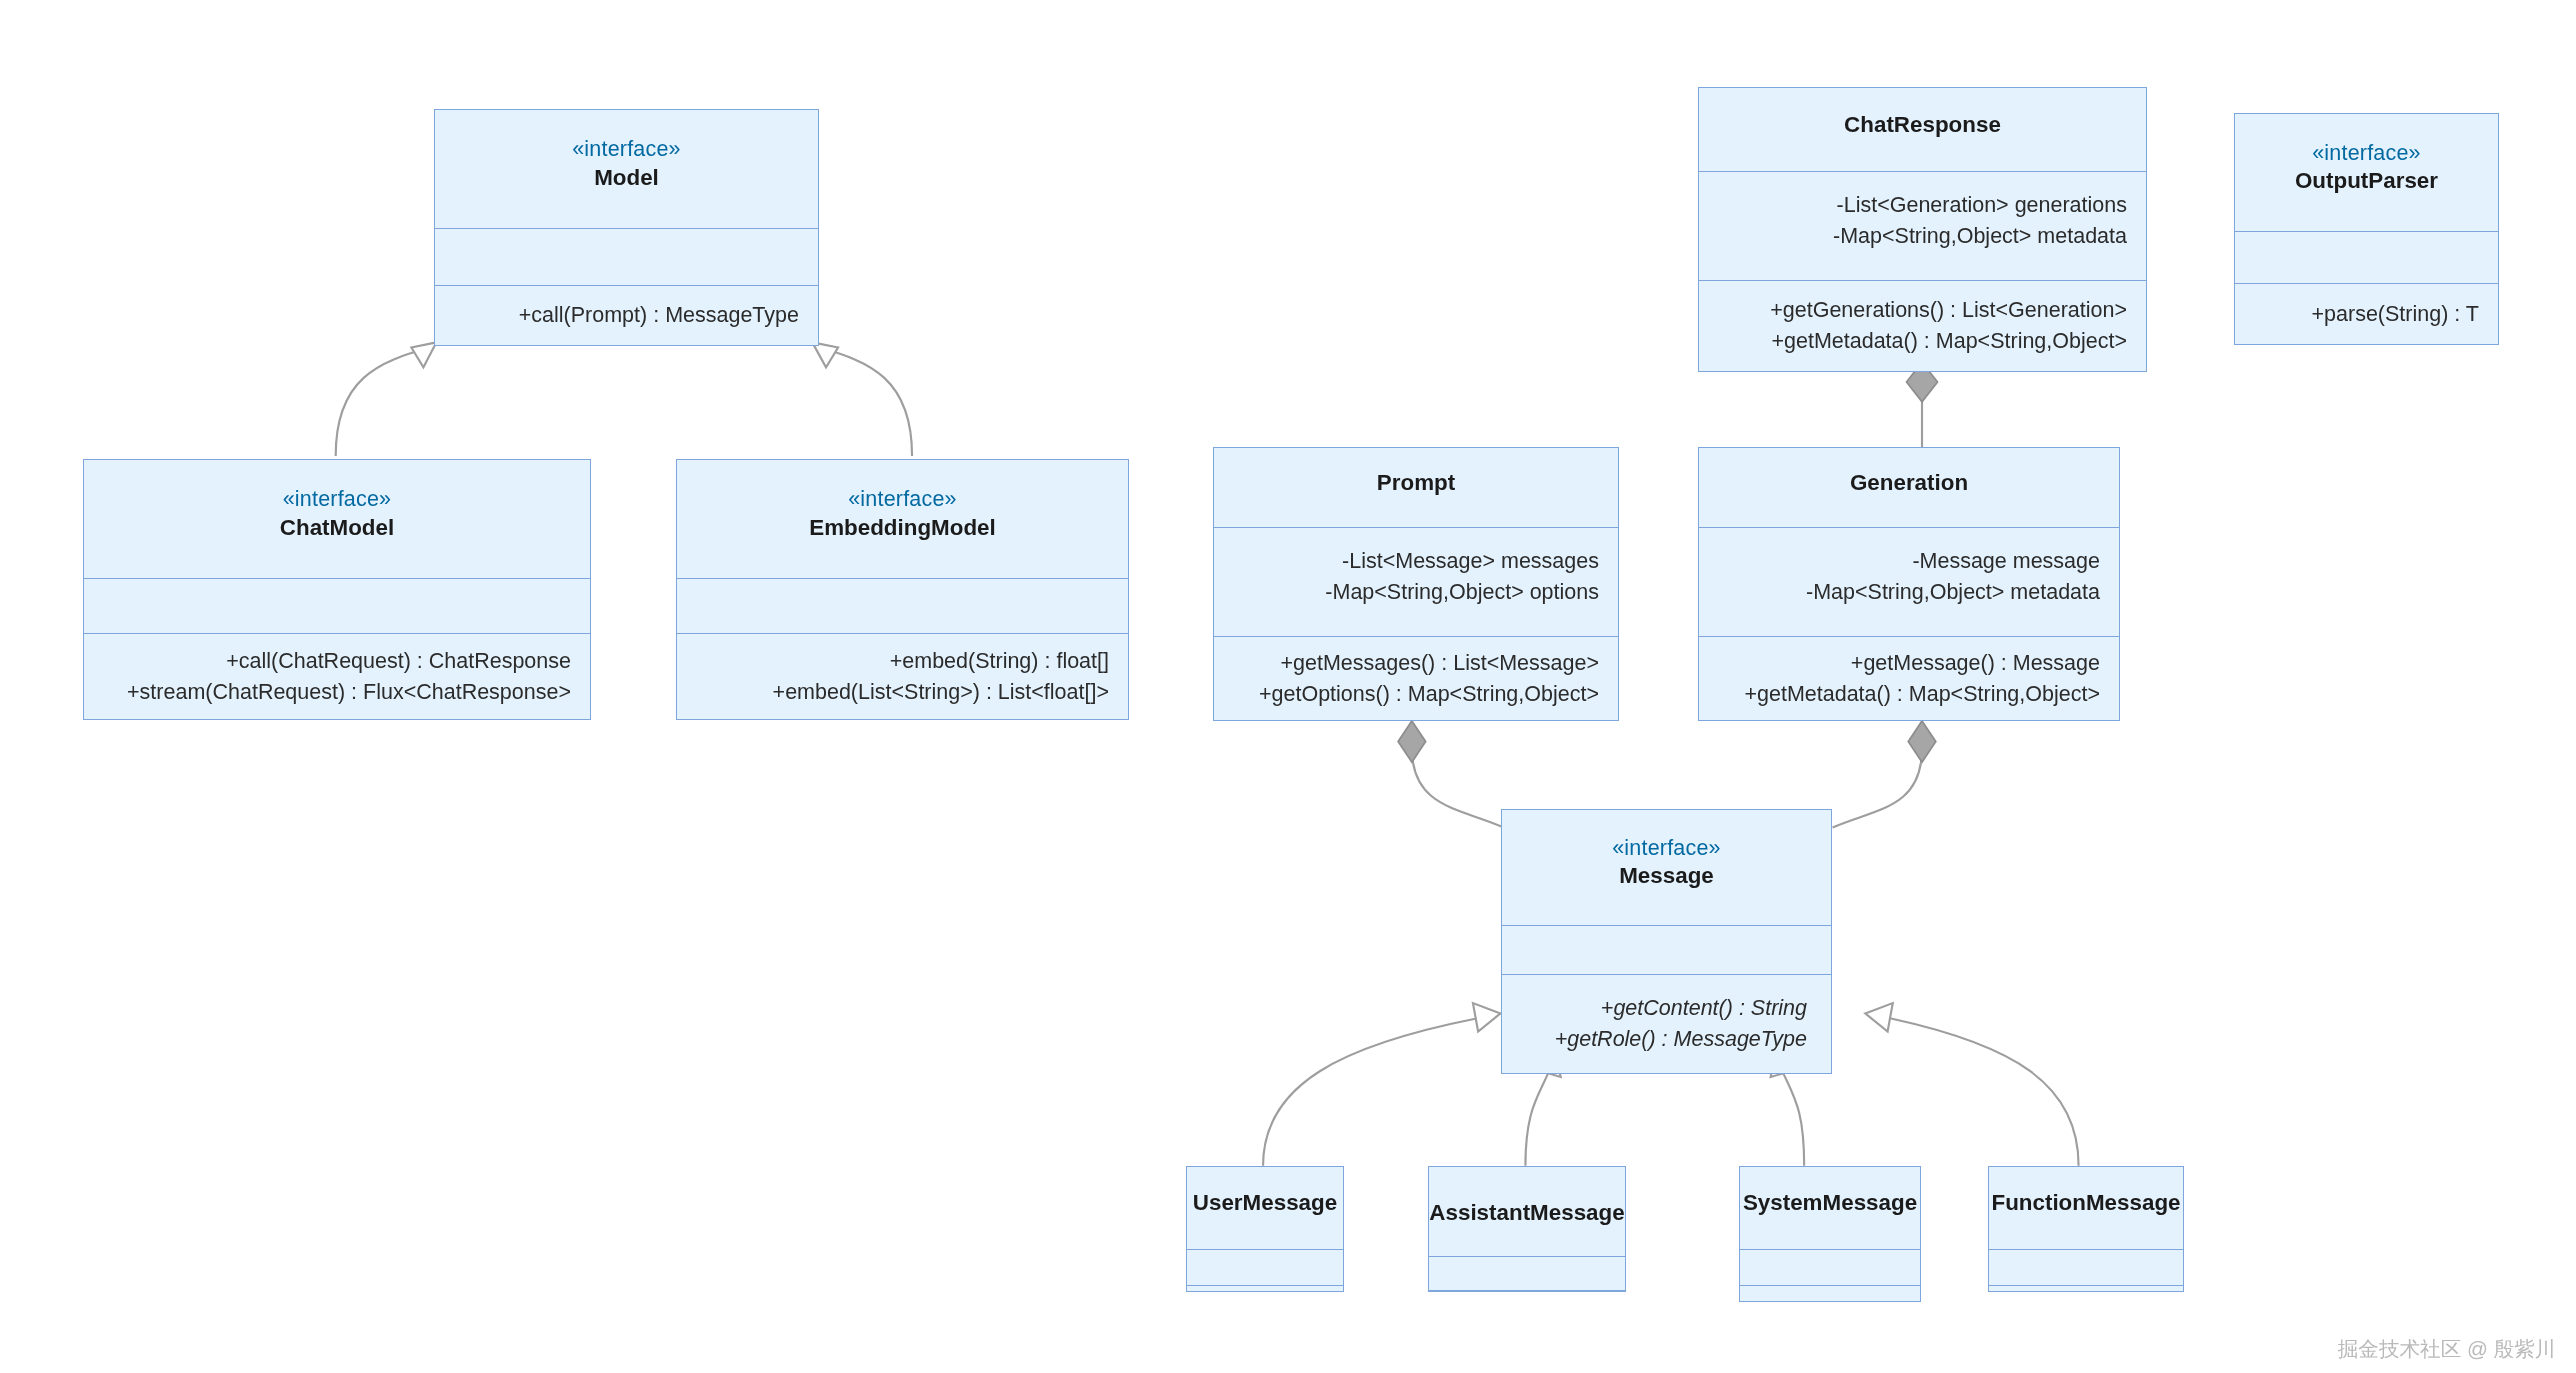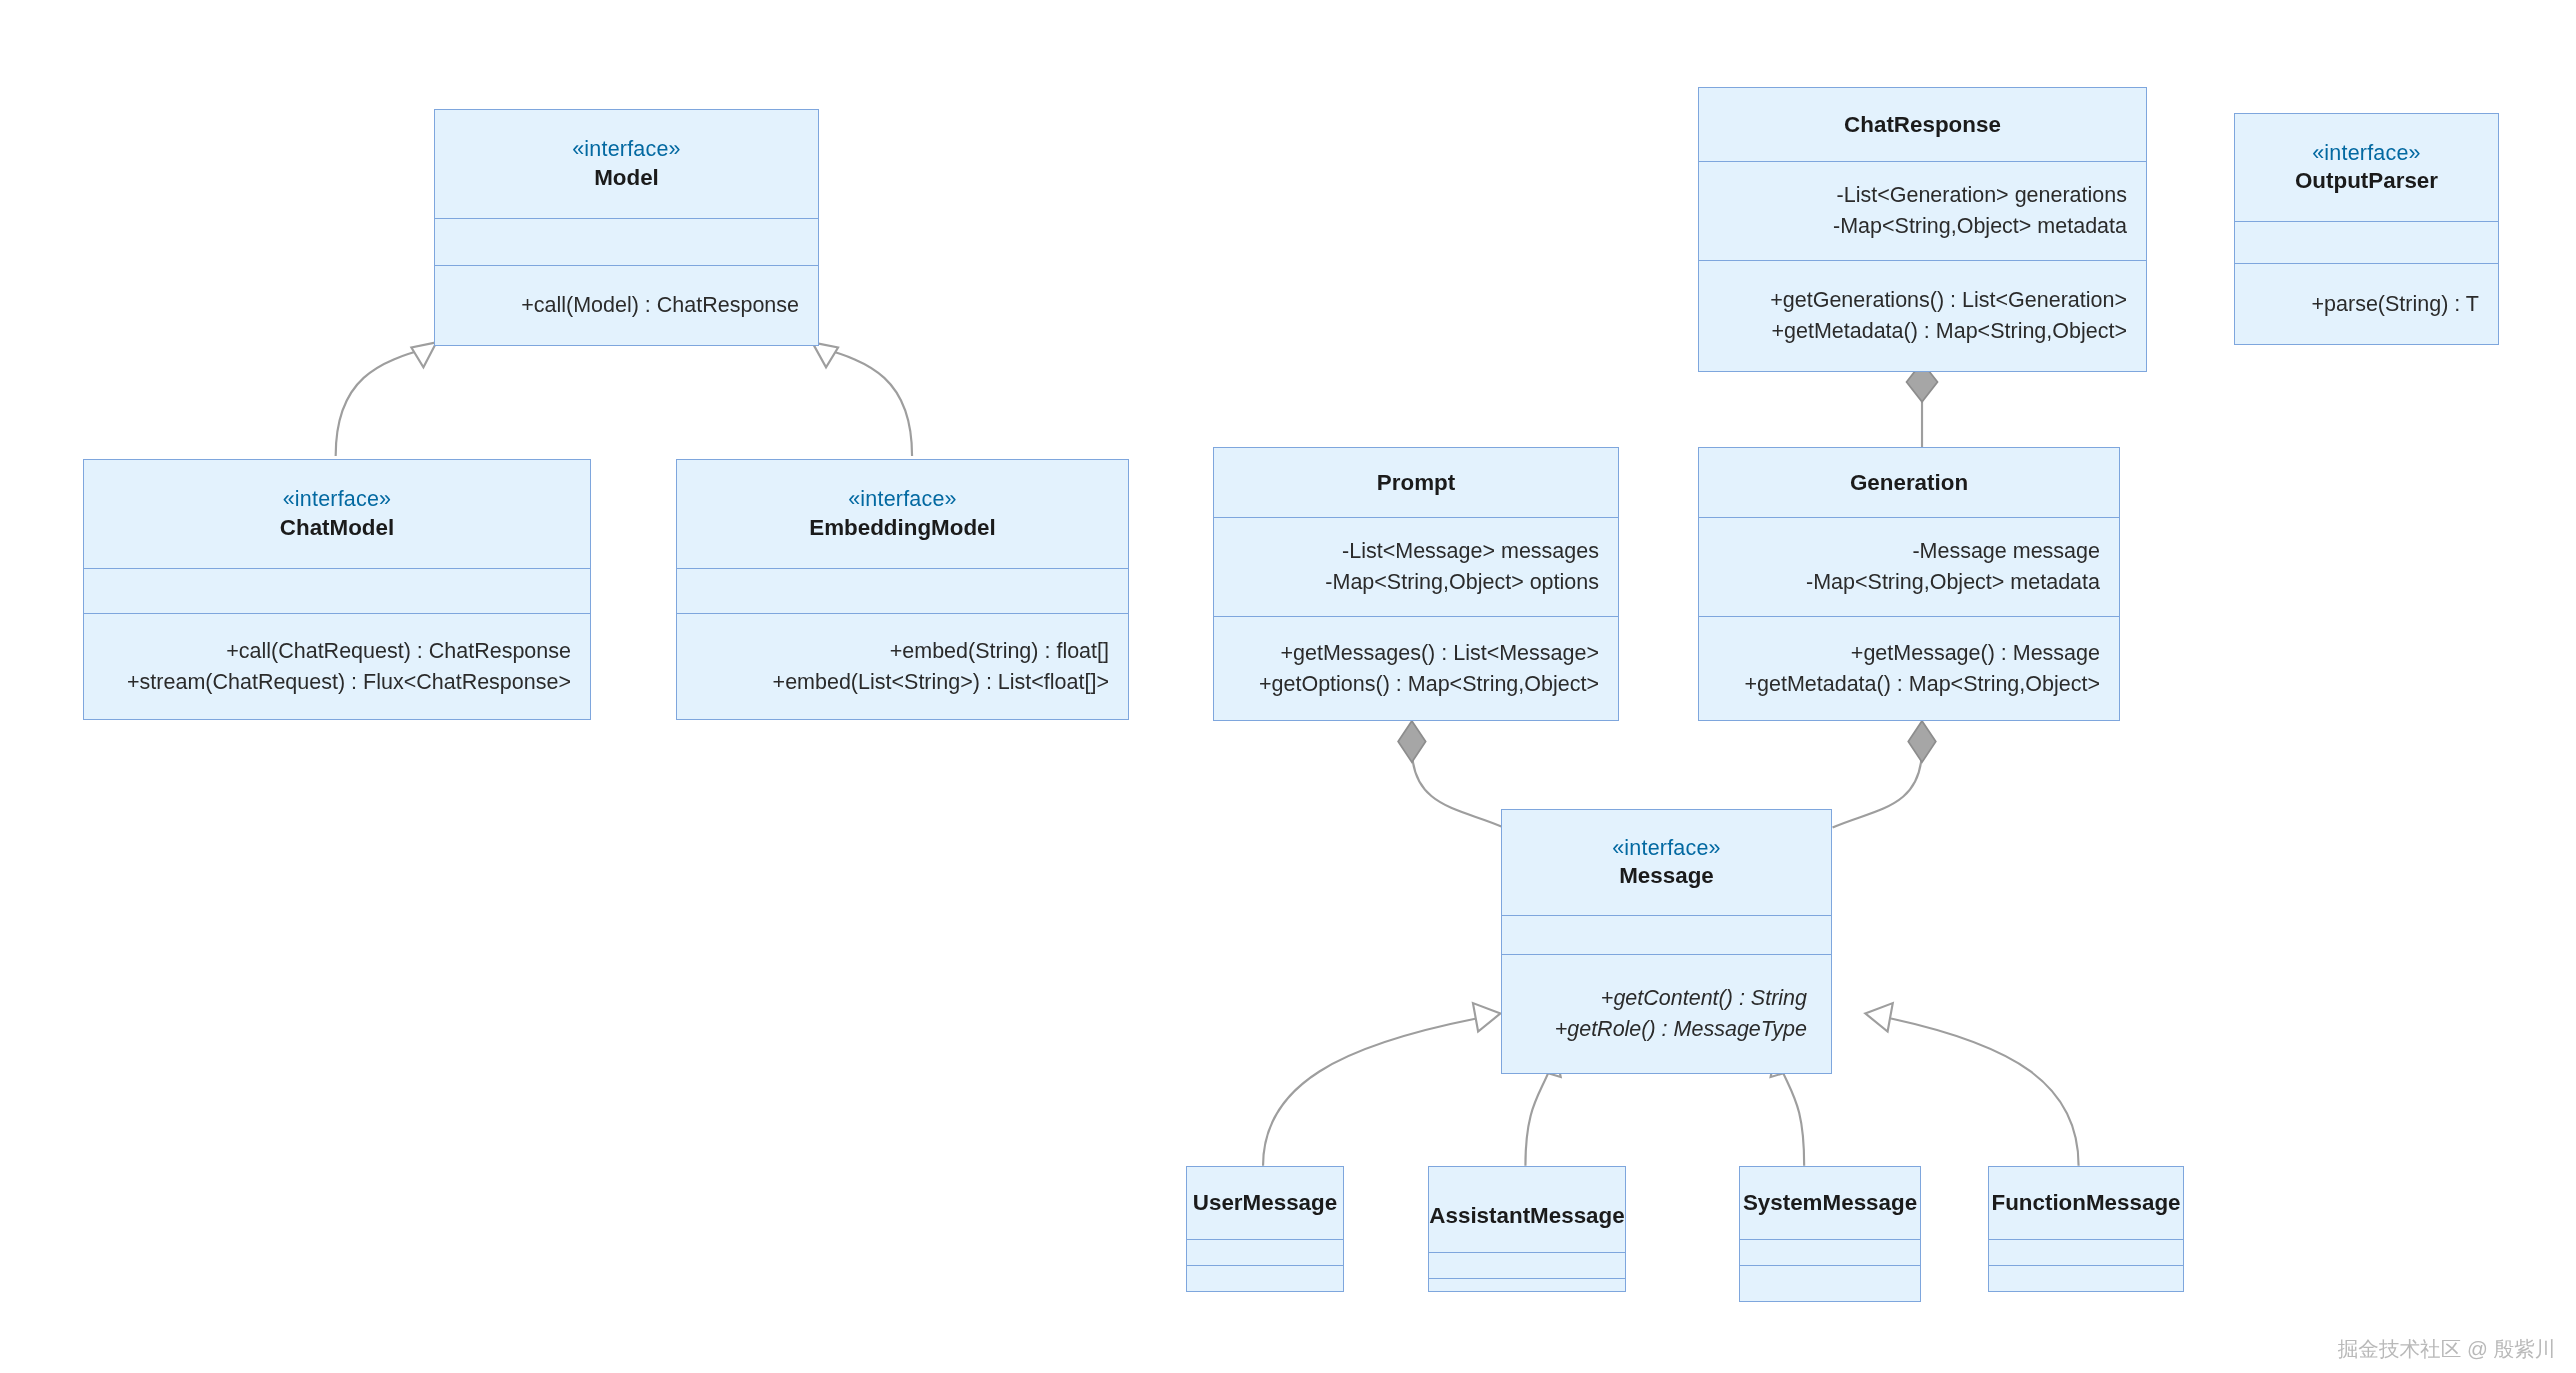--- a/index.html
+++ b/index.html
@@ -26,20 +26,21 @@
     pointer-events: none;
   }
   .uml-class {
     position: absolute;
     box-sizing: border-box;
     background: #e3f2fd;
     border: 1.7px solid #7ea6dd;
     display: flex;
     flex-direction: column;
     z-index: 5;
+    gap: 10px;
   }
   .uml-header {
     box-sizing: border-box;
     display: flex;
     flex-direction: column;
     align-items: center;
     justify-content: center;
     overflow: hidden;
     white-space: nowrap;
     padding: 0 3.4px;
@@ -138,21 +139,21 @@
     </g>
   </svg>
 
   <div class="uml-class" style="left:434px; top:109px; width:385px; height:237px;">
     <div class="uml-header" style="height:108px;">
       <div class="stereotype">«interface»</div>
       <div class="classname">Model</div>
     </div>
     <div class="uml-section uml-divider empty" style="height:47px;"></div>
     <div class="uml-section uml-divider" style="flex:1;">
-      <div class="row">+call(Model) : ChatResponse</div>
+      <div class="row">+call(Prompt) : MessageType</div>
     </div>
   </div>
 
   <div class="uml-class" style="left:83px; top:459px; width:508px; height:261px;">
     <div class="uml-header" style="height:108px;">
       <div class="stereotype">«interface»</div>
       <div class="classname">ChatModel</div>
     </div>
     <div class="uml-section uml-divider empty" style="height:45px;"></div>
     <div class="uml-section uml-divider" style="flex:1;">

